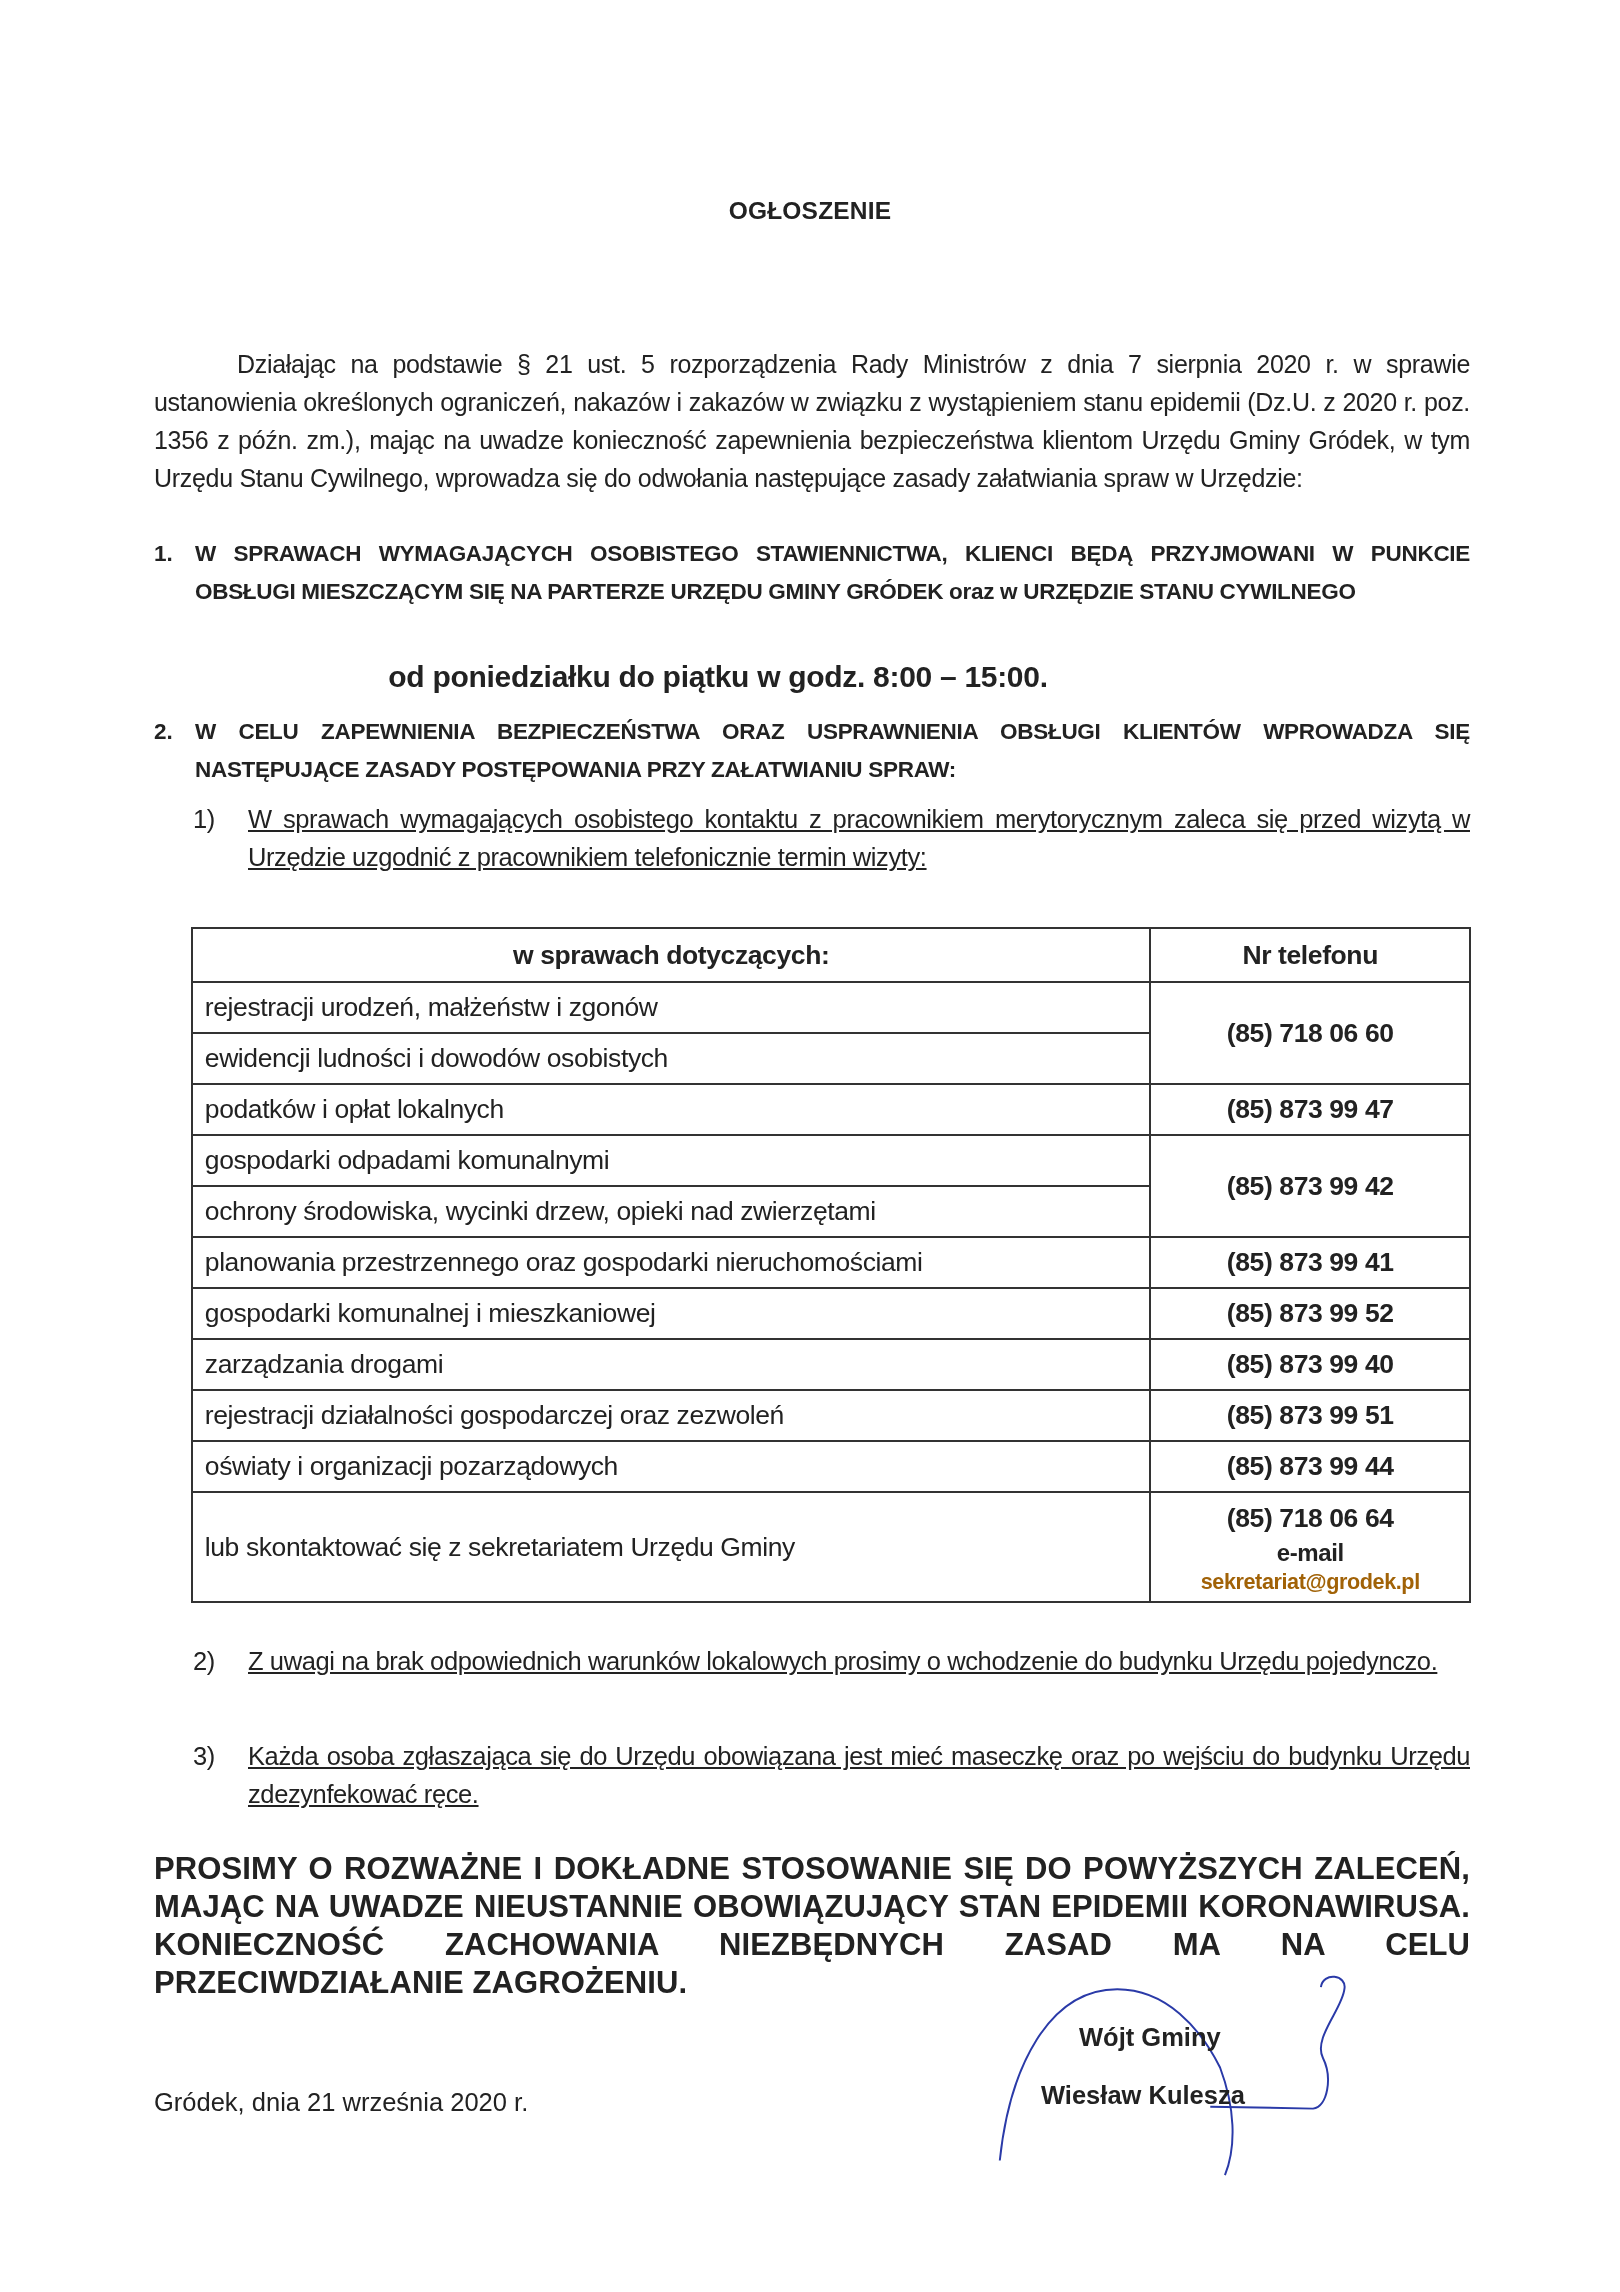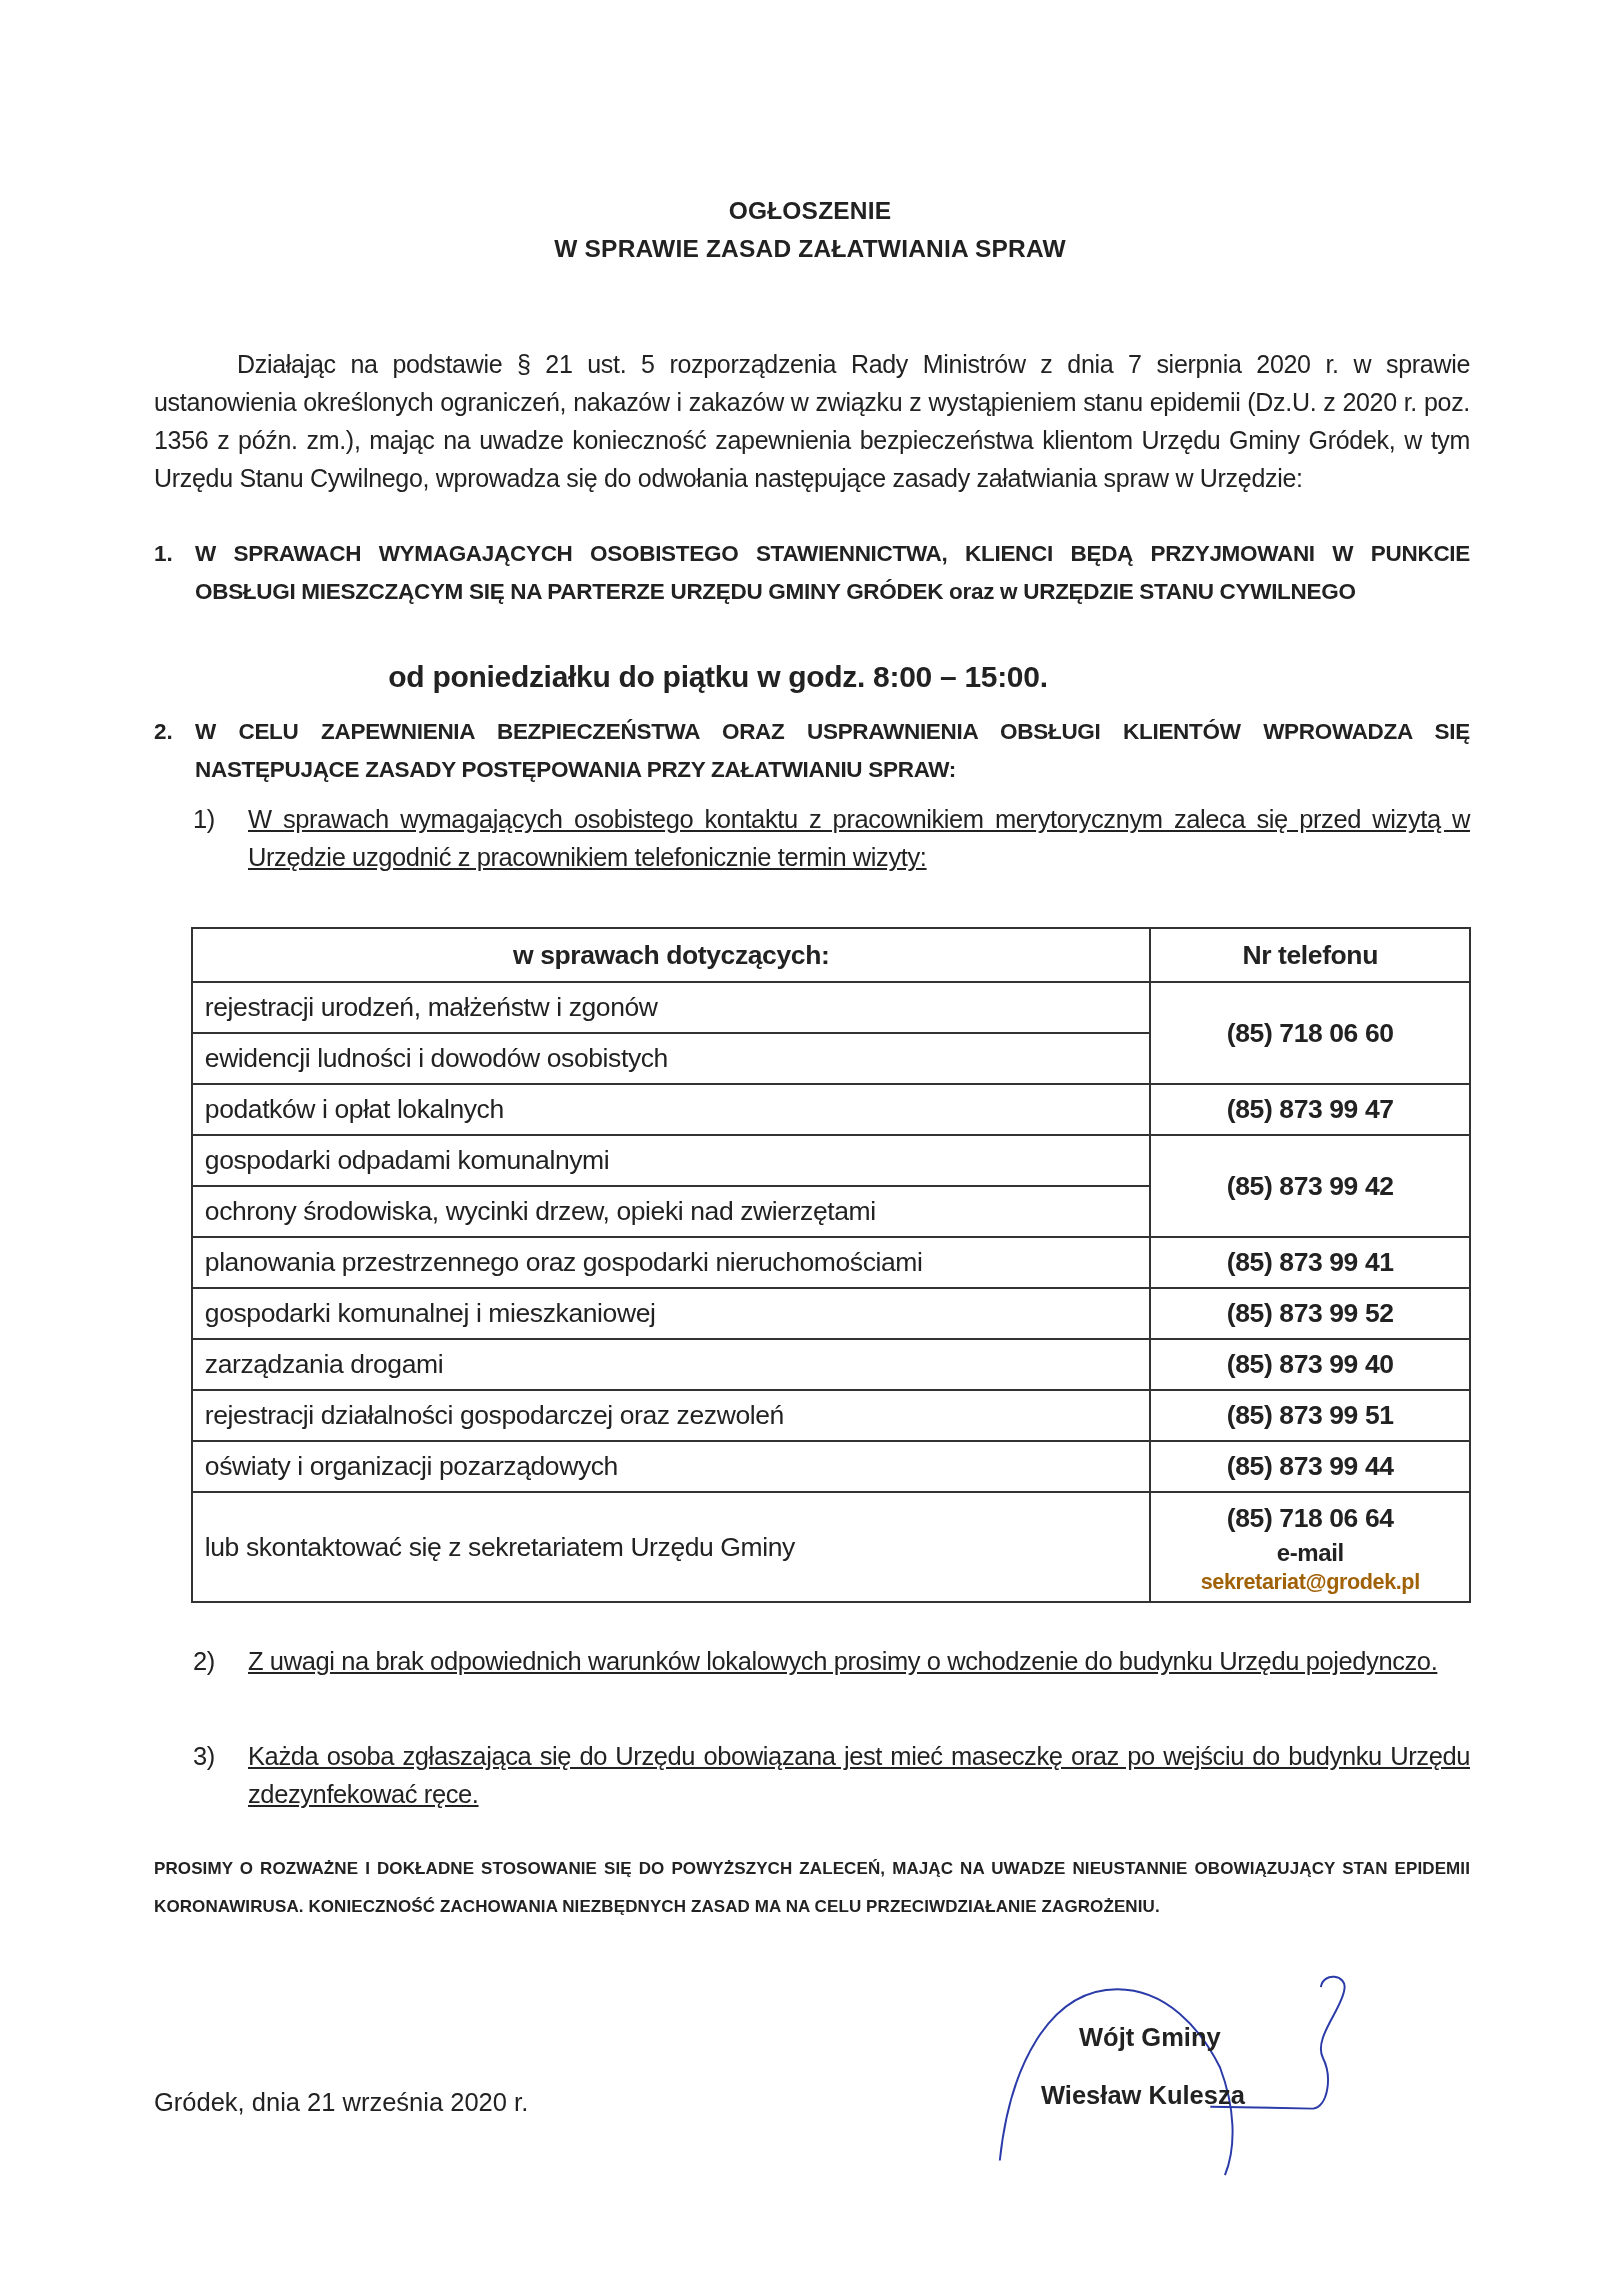--- a/index.html
+++ b/index.html
@@ -23,33 +23,32 @@
   .sub .body{margin-left:55px;text-align:justify;text-align-last:left;text-decoration:underline;}
   table.contacts{position:absolute;left:191px;top:895px;width:1280px;border-collapse:collapse;
         font-size:26.5px;letter-spacing:-0.4px;margin-top:32px;}
   table.contacts td, table.contacts th{border:2px solid #333;padding:0 11.8px;height:49px;}
   table.contacts th{font-weight:bold;text-align:center;height:52px;}
   table.contacts td.cat{text-align:left;}
   table.contacts td.ph{text-align:center;font-weight:bold;width:294px;}
   td.ph .mail-label{display:block;font-size:24px;line-height:29px;}
   td.ph .mail-link{display:block;font-size:21.6px;line-height:29px;color:#a16207;}
   td.ph .ph-last{display:block;line-height:39px;}
-  .notice{position:absolute;left:154px;width:1316px;top:1850px;font-weight:bold;font-size:17px;
+  .notice{position:absolute;left:154px;width:1316px;top:1850px;font-weight:bold;font-size:31px;
           line-height:38px;text-align:justify;text-align-last:left;letter-spacing:0.1px;}
   .date{position:absolute;left:154px;top:2083px;font-size:25.5px;line-height:38px;}
   .sig-role{position:absolute;left:1079px;top:2023px;font-weight:bold;font-size:25.5px;}
   .sig-name{position:absolute;left:1041px;top:2081px;font-weight:bold;font-size:25.5px;}
   .signature{position:absolute;left:990px;top:1950px;width:372px;height:235px;}
 </style>
 </head>
 <body>
 
 <div class="title">
   <div>OGŁOSZENIE</div>
-  <div>W SPRAWIE ZASAD ZAŁATWIANIA SPRAW</div>
 </div>
 
 <div class="para" style="top:345px;"><span class="indent"></span><span>Działając na podstawie § 21 ust. 5 rozporządzenia Rady Ministrów z dnia 7 sierpnia 2020 r. w sprawie ustanowienia określonych ograniczeń, nakazów i zakazów w związku z wystąpieniem stanu epidemii (Dz.U. z 2020 r. poz. 1356 z późn. zm.), mając na uwadze konieczność zapewnienia bezpieczeństwa klientom Urzędu Gminy Gródek, w tym Urzędu Stanu Cywilnego, wprowadza się do odwołania następujące zasady załatwiania spraw w Urzędzie:</span></div>
 
 <div class="item1">
   <span class="num">1.</span>
   <div class="body">W SPRAWACH WYMAGAJĄCYCH OSOBISTEGO STAWIENNICTWA, KLIENCI BĘDĄ PRZYJMOWANI W PUNKCIE OBSŁUGI MIESZCZĄCYM SIĘ NA PARTERZE URZĘDU GMINY GRÓDEK oraz w URZĘDZIE STANU CYWILNEGO</div>
 </div>
 
 <div class="hours">od poniedziałku do piątku w godz. 8:00 – 15:00.</div>

